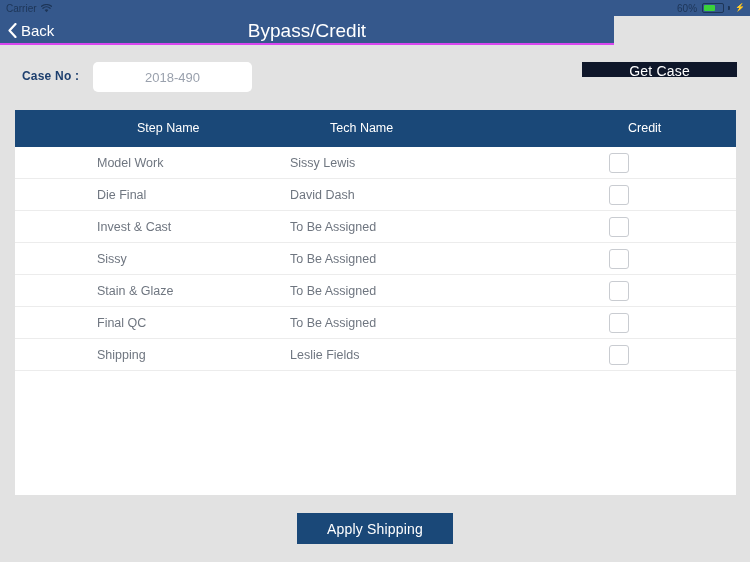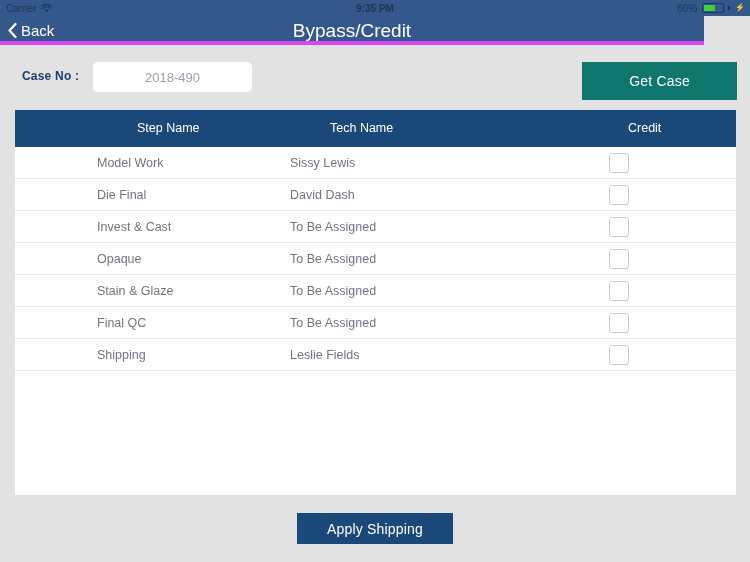--- a/index.html
+++ b/index.html
@@ -74,24 +74,24 @@
     background: #1d3557;
     border-radius: 0 1px 1px 0;
     margin-left: -1px;
   }
   .bolt { font-size: 8px; color:#1d3557; line-height: 1; }
 
   
   .nav-bar {
     position: absolute;
     top: 16px; left: 0;
-    width: 704px;
+    width: 614px;
     height: 29px;
     background: #35588c;
-    border-bottom: 4px solid #d946ef;
+    border-bottom: 2px solid #d946ef;
     box-sizing: border-box;
   }
   .back-button {
     position: absolute;
     left: 8px;
     top: 0;
     height: 29px;
     display: flex;
     align-items: center;
     gap: 4px;
@@ -142,22 +142,22 @@
     color: #9aa1ad;
     font-family: "Liberation Sans", sans-serif;
     outline: none;
   }
   .case-input::placeholder { color: #9aa1ad; }
   .get-case-button {
     position: absolute;
     right: 13px;
     top: 62px;
     width: 155px;
-    height: 38px;
-    background: #0f766e;
+    height: 15px;
+    background: #0f172a;
     color: #ffffff;
     border: none;
     font-size: 14px;
     font-family: "Liberation Sans", sans-serif;
     cursor: pointer;
     letter-spacing: 0.2px;
   }
 
   
   .table-card {
@@ -249,21 +249,20 @@
   <div class="status-left">
     <span>Carrier</span>
     <span class="wifi-icon">
       <svg width="11" height="9" viewBox="0 0 11 9">
         <path d="M5.5 8.2 L3.6 6.0 a3 3 0 0 1 3.8 0 Z" fill="#1d3557"></path>
         <path d="M1.9 4.3 a5.4 5.4 0 0 1 7.2 0" stroke="#1d3557" stroke-width="1.2" fill="none" stroke-linecap="round"></path>
         <path d="M0.5 2.3 a8 8 0 0 1 10 0" stroke="#1d3557" stroke-width="1.2" fill="none" stroke-linecap="round"></path>
       </svg>
     </span>
   </div>
-  <div class="status-center">9:35 PM</div>
   <div class="status-right">
     <span>60%</span>
     <span class="battery">
         <span class="fill" style="width: 60%; background: rgb(58, 211, 58);"></span>
       </span>
     <span class="battery-cap"></span>
     <span class="bolt">⚡</span>
   </div>
 </div>
 
@@ -306,21 +305,21 @@
         </div>
       </div>
       <div class="table-row">
         <div class="cell cell-step">Invest &amp; Cast</div>
         <div class="cell cell-tech">To Be Assigned</div>
         <div class="cell cell-credit">
           <div class="checkbox"></div>
         </div>
       </div>
       <div class="table-row">
-        <div class="cell cell-step">Opaque</div>
+        <div class="cell cell-step">Sissy</div>
         <div class="cell cell-tech">To Be Assigned</div>
         <div class="cell cell-credit">
           <div class="checkbox"></div>
         </div>
       </div>
       <div class="table-row">
         <div class="cell cell-step">Stain &amp; Glaze</div>
         <div class="cell cell-tech">To Be Assigned</div>
         <div class="cell cell-credit">
           <div class="checkbox"></div>

